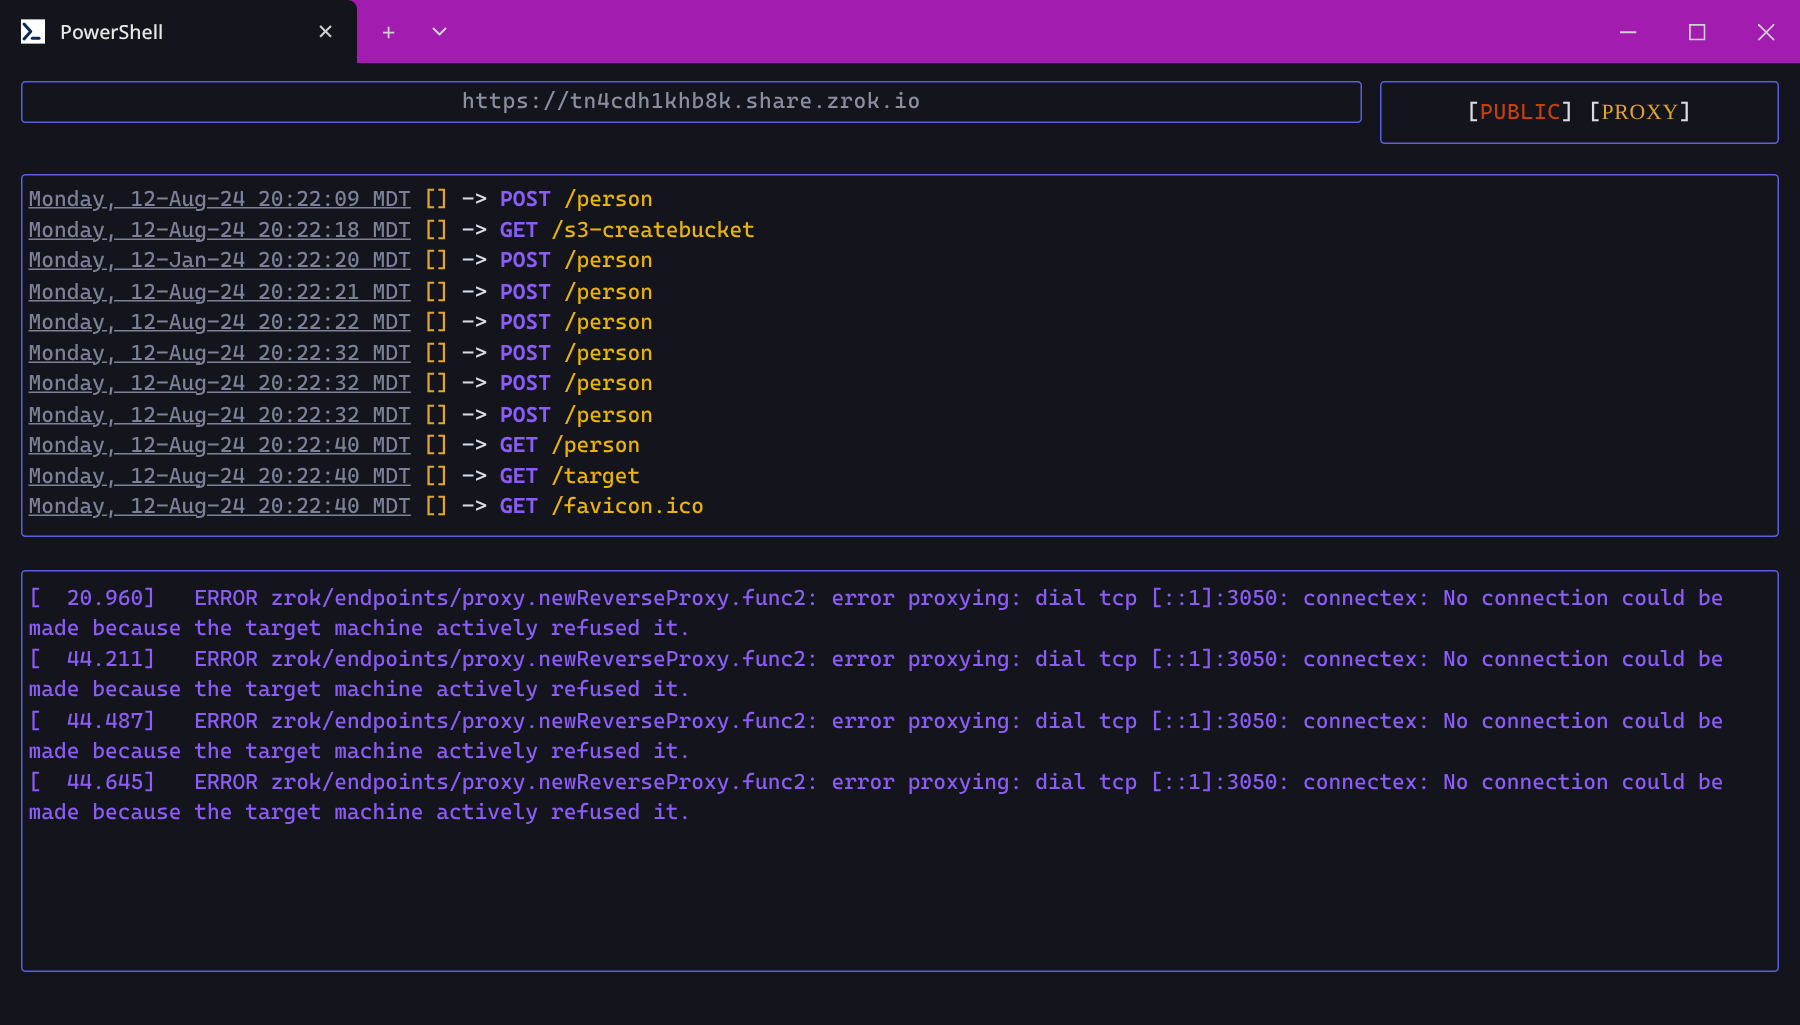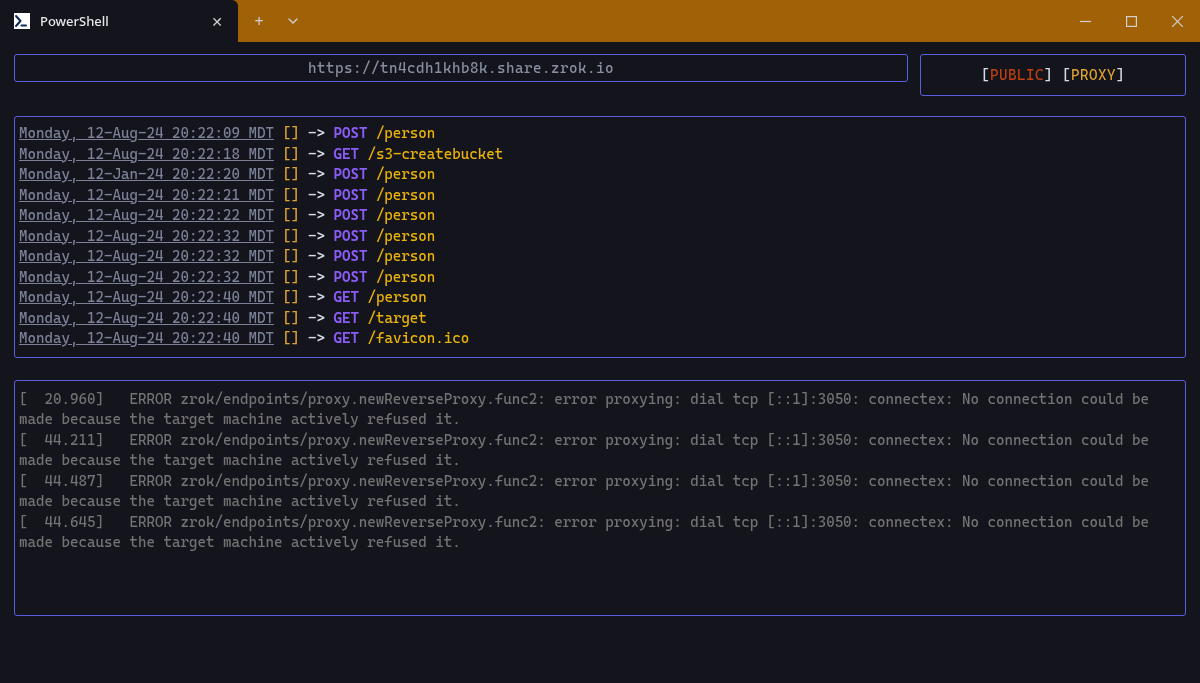--- a/index.html
+++ b/index.html
@@ -7,21 +7,21 @@
     margin: 0; padding: 0;
     width: 1200px; height: 683px;
     background: #1a1c26;
     font-family: "Cascadia Mono", "Consolas", monospace;
     font-size: 14.5px;
     overflow: hidden;
     color: #c0c0c0;
   }
   .titlebar {
     height: 42px;
-    background: #a16207;
+    background: #a21caf;
     display: flex;
     align-items: stretch;
   }
   .tabs-area {
     display: flex;
     align-items: stretch;
   }
   .tab {
     display: flex;
     align-items: center;
@@ -103,38 +103,38 @@
   }
   .status-panel {
     width: 266px;
     height: 42px;
     display:flex; align-items:center; justify-content:center;
     letter-spacing: 0.5px;
   }
   .status-panel span { white-space: pre; }
   .bracket-txt { color: #d8dce6; }
   .public-txt { color: #c2410c; }
-  .proxy-txt  { color: #e0a42f; }
+  .proxy-txt  { color: #e0a42f; font-family: Liberation Serif, serif; }
   .log-panel {
     padding: 6px 4px 8px 4px;
     margin-bottom: 22px;
     line-height: 20.5px;
   }
   .log-line {
     white-space: pre;
   }
   .ts    { color: #7c8197; text-decoration: underline; }
   .br    { color: #e0a42f; font-weight: 500; }
   .arrow { color: #d8dce6; }
   .method{ color: #8b5cf6; font-weight: 700; text-align: center; }
   .path  { color: #eab308; }
   .error-panel {
     padding: 8px 4px 8px 4px;
-    height: 236px;
-    color: #737373;
+    height: 268px;
+    color: #8b5cf6;
     line-height: 20.5px;
   }
   .error-line {
     white-space: pre-wrap;
   }
 </style>
 </head>
 <body>
 
 <div class="titlebar">

